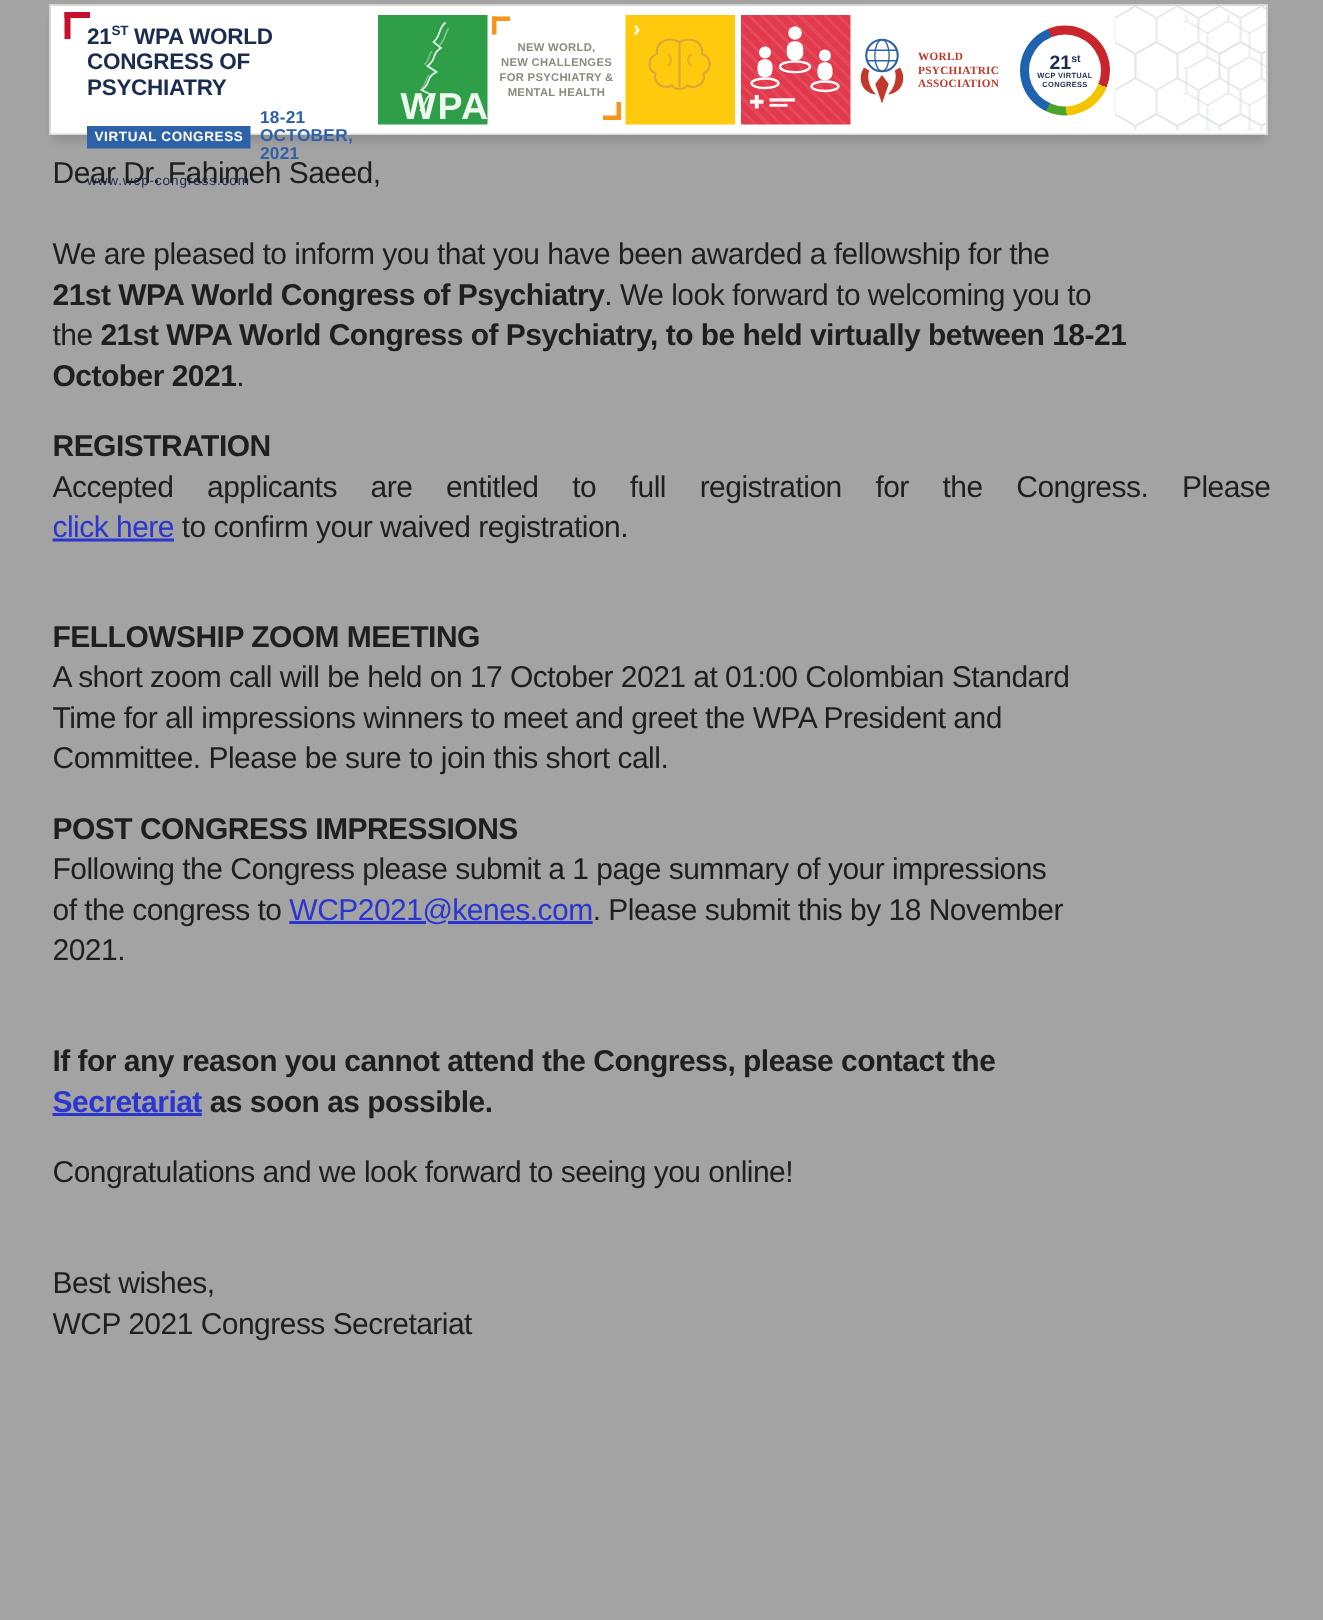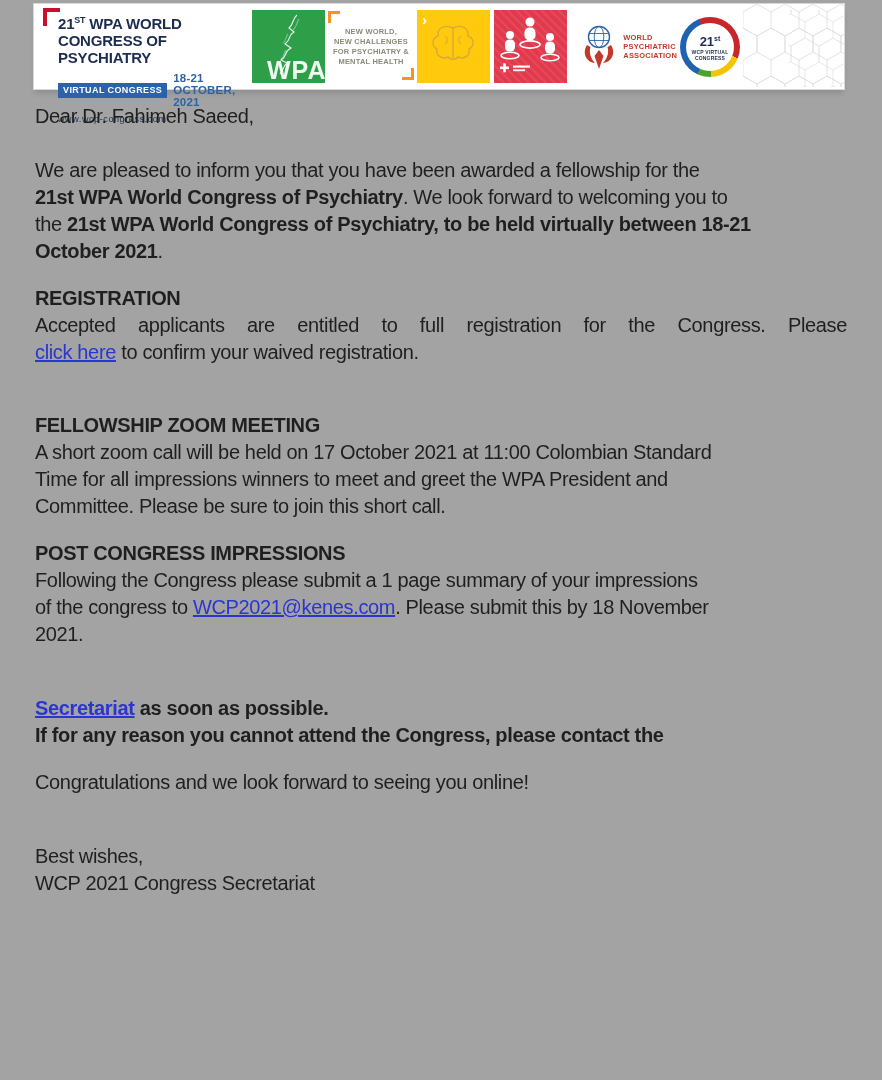--- a/index.html
+++ b/index.html
@@ -29,21 +29,21 @@
   .chev{position:absolute;left:5px;top:1px;color:#fff;font-size:15px;font-weight:bold;}
 
   .tagline{position:relative;width:92px;height:100%;flex:none;display:flex;flex-direction:column;
            justify-content:center;align-items:center;text-align:center;}
   .tagline .tl{position:absolute;left:3px;top:7px;width:9px;height:9px;
                border-left:3px solid #f7941d;border-top:3px solid #f7941d;}
   .tagline .br{position:absolute;right:3px;bottom:9px;width:9px;height:9px;
                border-right:3px solid #f7941d;border-bottom:3px solid #f7941d;}
   .tg-line{font-size:7.5px;font-weight:bold;color:#8b8a7c;line-height:10px;letter-spacing:.2px;}
 
-  .assoc{width:110px;height:100%;flex:none;display:flex;align-items:center;justify-content:flex-end;gap:3px;}
+  .assoc{width:110px;height:100%;flex:none;display:flex;align-items:center;justify-content:flex-start;gap:3px;font-family:Liberation Serif, serif;}
   .assoc-text div{font-size:7.5px;font-weight:bold;color:#c0392b;line-height:9px;letter-spacing:.2px;}
 
   .seal-wrap{width:66px;height:100%;flex:none;display:flex;align-items:center;justify-content:center;}
   .seal{width:60px;height:60px;border-radius:50%;position:relative;
         background:conic-gradient(from 0deg,#c8252c 0 112deg,#f5c400 112deg 178deg,#4ca32c 178deg 205deg,#1f63b0 205deg 338deg,#c8252c 338deg 360deg);}
   .seal-in{position:absolute;inset:6px;background:#fff;border-radius:50%;display:flex;flex-direction:column;
            align-items:center;justify-content:center;color:#1c2c50;}
   .seal-num{font-size:13px;font-weight:bold;line-height:13px;}
   .seal-num sup{font-size:7px;}
   .seal-sm{font-size:5px;font-weight:bold;line-height:6px;letter-spacing:.2px;}
@@ -203,39 +203,39 @@
       <h2 data-name="heading-registration">REGISTRATION</h2>
       <div data-name="registration-text">
           <div class="line" data-name="text-line"><span data-name="text-segment">Accepted applicants are entitled to full registration for the Congress.  Please</span></div>
           <div class="line" data-name="text-line"><a class="lnk" data-name="click-here-link">click here</a><span data-name="text-segment"> to confirm your waived registration.</span></div>
         </div>
     </section>
 
     <section class="block" data-name="section-fellowship-zoom-meeting">
       <h2 data-name="heading-fellowship-zoom-meeting">FELLOWSHIP ZOOM MEETING</h2>
       <div data-name="fellowship-text">
-          <div class="line" data-name="text-line"><span data-name="text-segment">A short zoom call will be held on 17 October 2021 at 11:00 Colombian Standard</span></div>
+          <div class="line" data-name="text-line"><span data-name="text-segment">A short zoom call will be held on 17 October 2021 at 01:00 Colombian Standard</span></div>
           <div class="line" data-name="text-line"><span data-name="text-segment">Time for all impressions winners to meet and greet the WPA President and</span></div>
           <div class="line" data-name="text-line"><span data-name="text-segment">Committee. Please be sure to join this short call.</span></div>
         </div>
     </section>
 
 
     <section class="block mb47" data-name="section-post-congress-impressions">
       <h2 data-name="heading-post-congress-impressions">POST CONGRESS IMPRESSIONS</h2>
       <div data-name="post-congress-text">
           <div class="line" data-name="text-line"><span data-name="text-segment">Following the Congress please submit a 1 page summary of your impressions</span></div>
           <div class="line" data-name="text-line"><span data-name="text-segment">of the congress to </span><a class="lnk" data-name="kenes-email-link">WCP2021@kenes.com</a><span data-name="text-segment">. Please submit this by 18 November</span></div>
           <div class="line" data-name="text-line"><span data-name="text-segment">2021.</span></div>
         </div>
     </section>
 
     <div class="block" data-name="paragraph-cannot-attend">
+        <div class="line" data-name="text-line"><span class="b" data-name="text-segment">If for any reason you cannot attend the Congress, please contact the</span></div>
         <div class="line" data-name="text-line"><a class="b lnk" data-name="secretariat-link">Secretariat</a><span class="b" data-name="text-segment"> as soon as possible.</span></div>
-        <div class="line" data-name="text-line"><span class="b" data-name="text-segment">If for any reason you cannot attend the Congress, please contact the</span></div>
       </div>
 
     <div class="block mb47" data-name="paragraph-congratulations">
         <div class="line" data-name="text-line"><span data-name="text-segment">Congratulations and we look forward to seeing you online!</span></div>
       </div>
 
     <div class="block" data-name="closing-signature">
         <div class="line" data-name="text-line"><span data-name="text-segment">Best wishes,</span></div>
         <div class="line" data-name="text-line"><span data-name="text-segment">WCP 2021 Congress Secretariat</span></div>
       </div>

